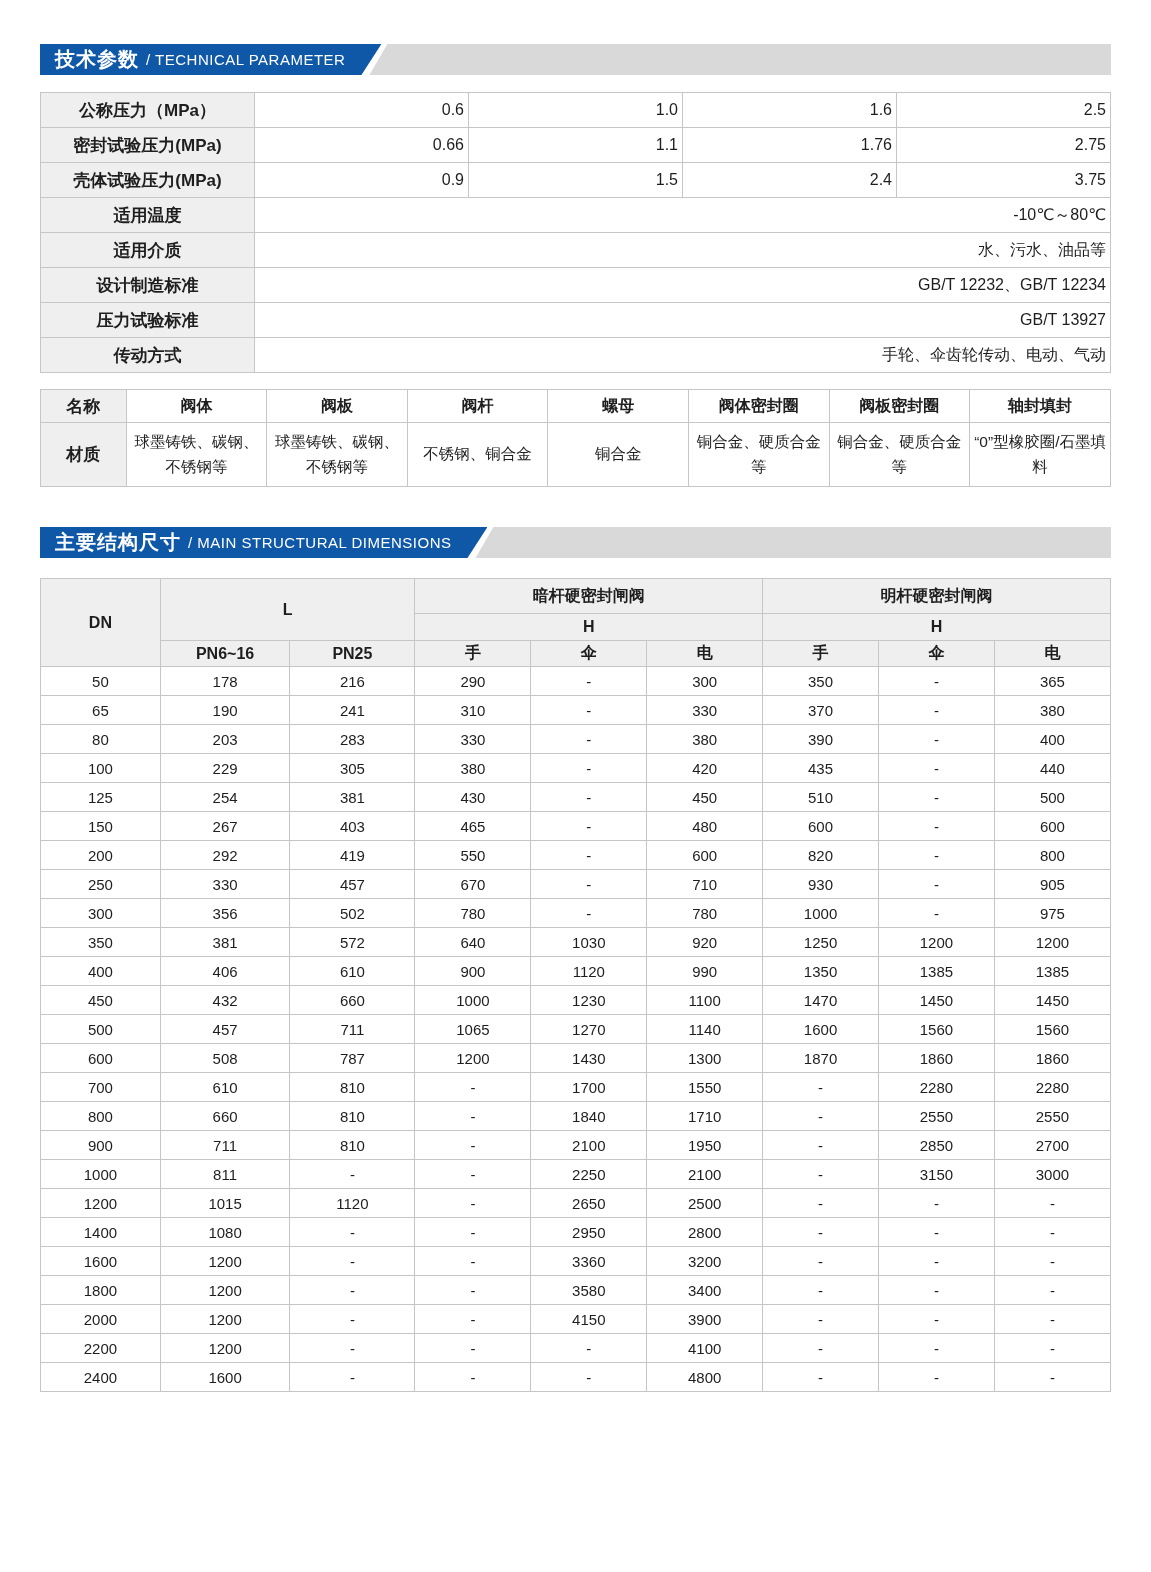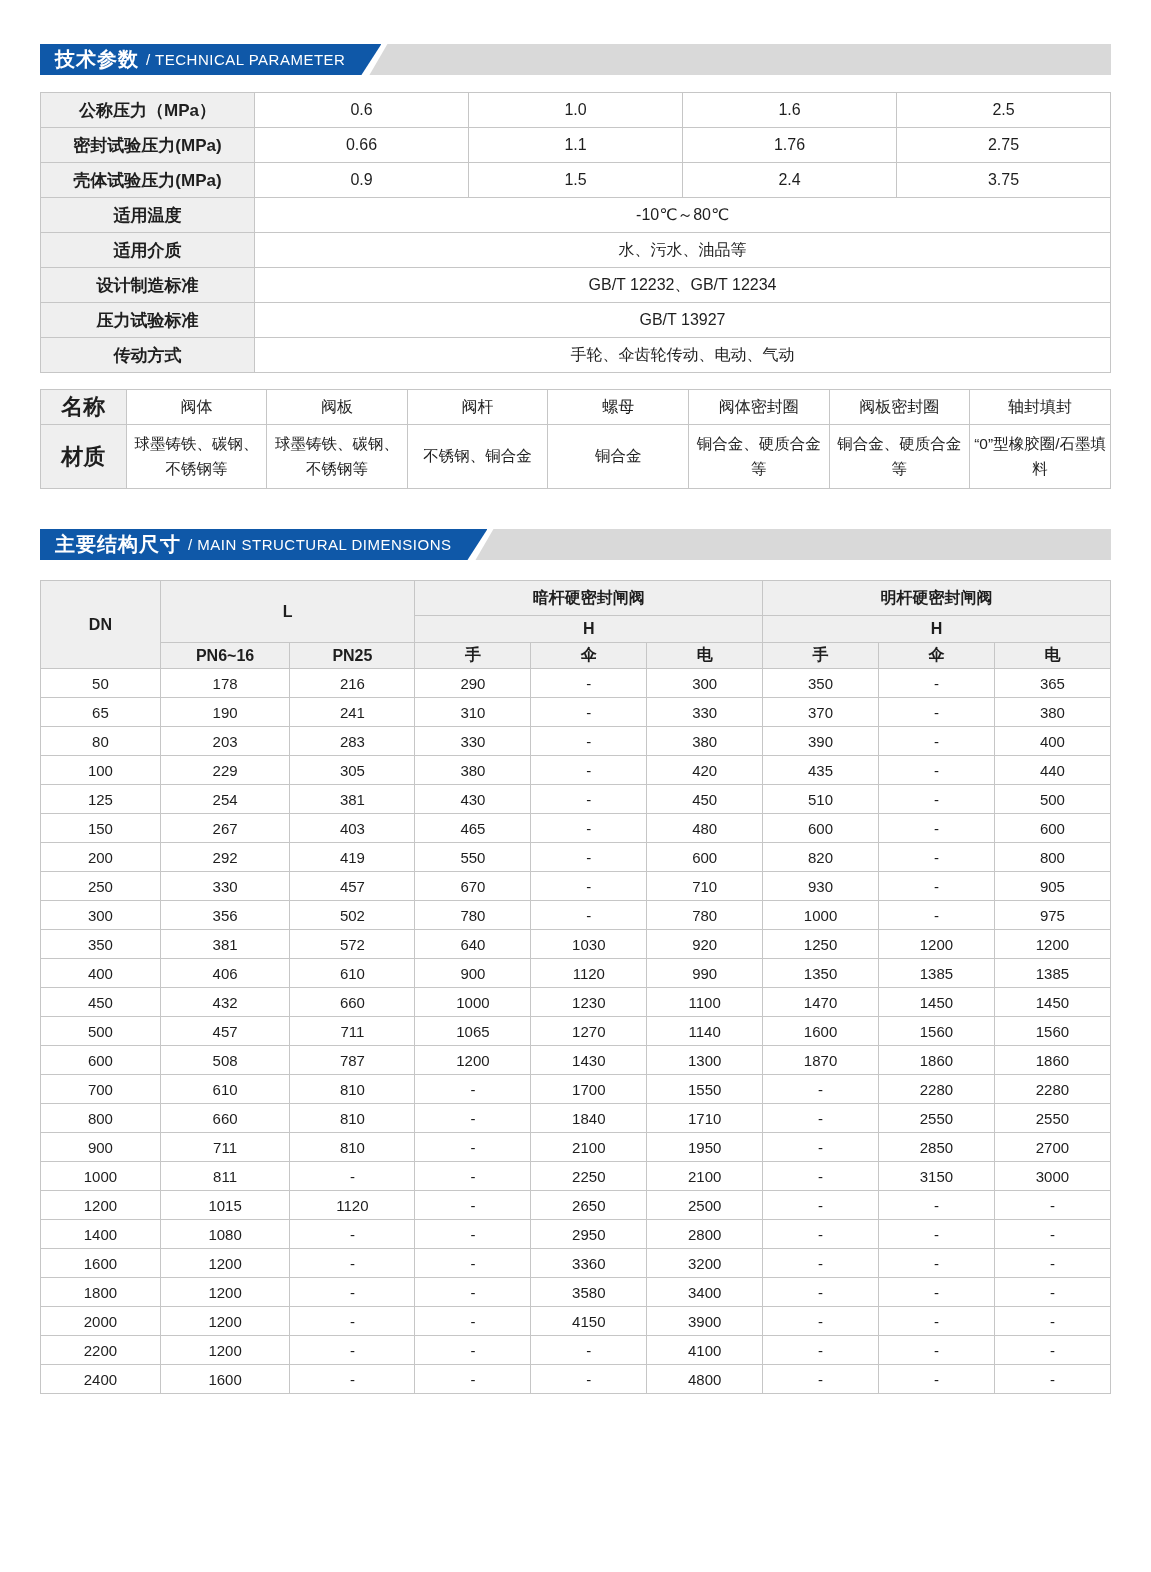--- a/index.html
+++ b/index.html
@@ -30,26 +30,26 @@
     flex:1;background:var(--gray);margin-left:-12px;z-index:1;
     clip-path:polygon(18px 0,100% 0,100% 100%,0 100%);
   }
 
   table{width:100%;border-collapse:collapse;table-layout:fixed;}
   th,td{border:1px solid var(--border);text-align:center;vertical-align:middle;padding:2px 4px;}
 
   
   .t1{margin-top:17px;}
   .t1 th{background:var(--cellbg);font-weight:bold;font-size:17px;width:20%;height:27px;}
-  .t1 td{font-size:16px;height:35px;}
+  .t1 td{font-size:16px;height:35px;text-align:right;}
 
   
   .t2{margin-top:16px;}
-  .t2 th{background:var(--cellbg);font-weight:bold;font-size:22px;}
-  .t2 tr.name-row td{font-size:16px;font-weight:normal;height:33px;background:#fff;}
+  .t2 th{background:var(--cellbg);font-weight:bold;font-size:17px;}
+  .t2 tr.name-row td{font-size:16px;font-weight:bold;height:33px;background:#fff;}
   .t2 tr.mat-row td{font-size:15.5px;height:64px;line-height:1.55;background:#fff;}
 
   
   .t3{margin-top:20px;}
   .t3 thead th{background:var(--cellbg);font-weight:bold;font-size:16px;}
   .t3 thead tr.hr1 th{height:35px;}
   .t3 thead tr.hr2 th{height:27px;}
   .t3 thead tr.hr3 th{height:26px;}
   .t3 tbody td{font-size:15px;height:29px;padding:0 2px;}
 

